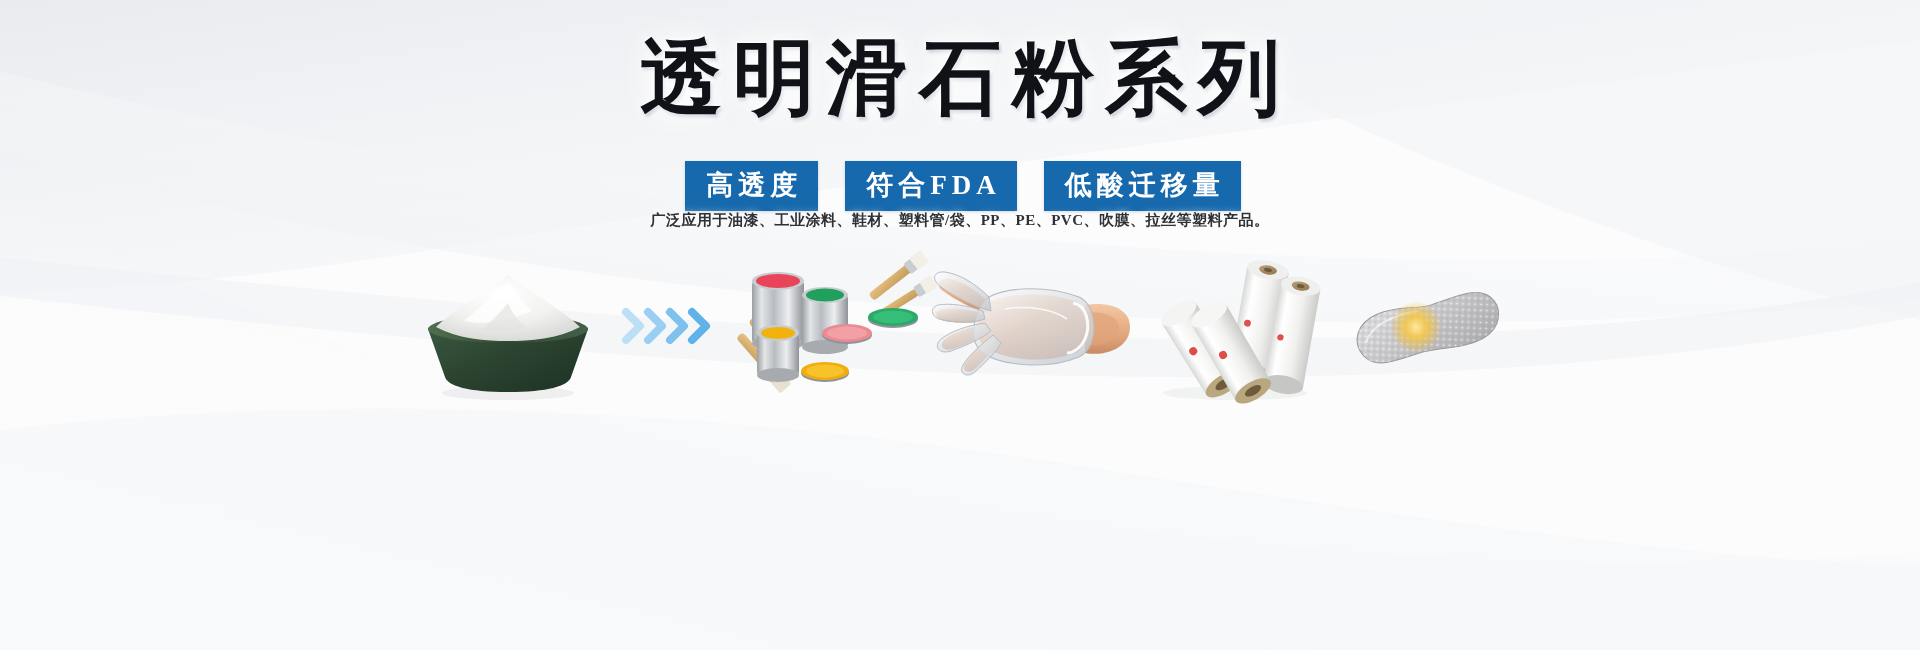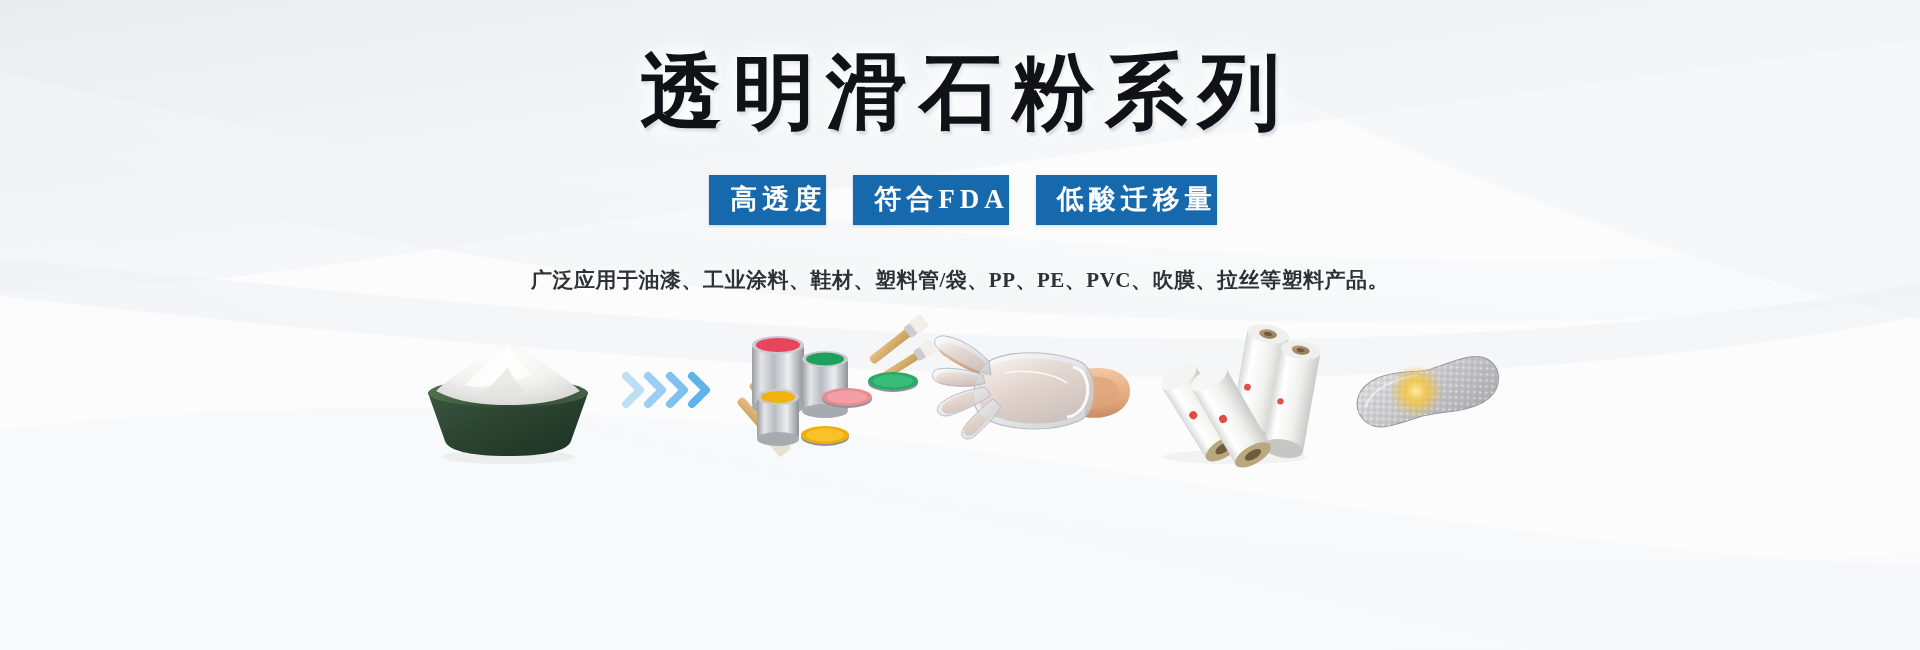--- a/index.html
+++ b/index.html
@@ -34,21 +34,21 @@
   .content {
     position: absolute;
     inset: 0;
     display: flex;
     flex-direction: column;
     align-items: center;
   }
 
   
   .title {
-    margin-top: 52px;
+    margin-top: 38px;
     font-size: 82px;
     line-height: 1;
     letter-spacing: 11px;
     font-weight: 700;
     color: #111217;
     white-space: nowrap;
     text-shadow:
        0 0 18px #ffffff,
        0 0 34px #ffffff,
        2px 3px 3px rgba(140,148,168,0.55),
@@ -64,29 +64,28 @@
     gap: 27px;
     padding-left: 6px;
   }
   .badge {
     background: #1669ad;
     color: #ffffff;
     font-size: 27px;
     font-weight: 700;
     letter-spacing: 5px;
     line-height: 1;
-    padding: 11px 0 12px 21px;
+    padding: 11px 16px 12px 21px;
     white-space: nowrap;
     box-shadow: 0 1px 3px rgba(30,70,110,0.20);
   }
 
   
   .desc {
-    margin-top: 41px;
-    font-size: 21px;
+    font-size: 15px;
     font-weight: 700;
     letter-spacing: 0.5px;
     color: #2f3136;
     white-space: nowrap;
     text-shadow: 0 0 8px #ffffff;
   }
 
   
   .strip {
     margin-top: 21px;

